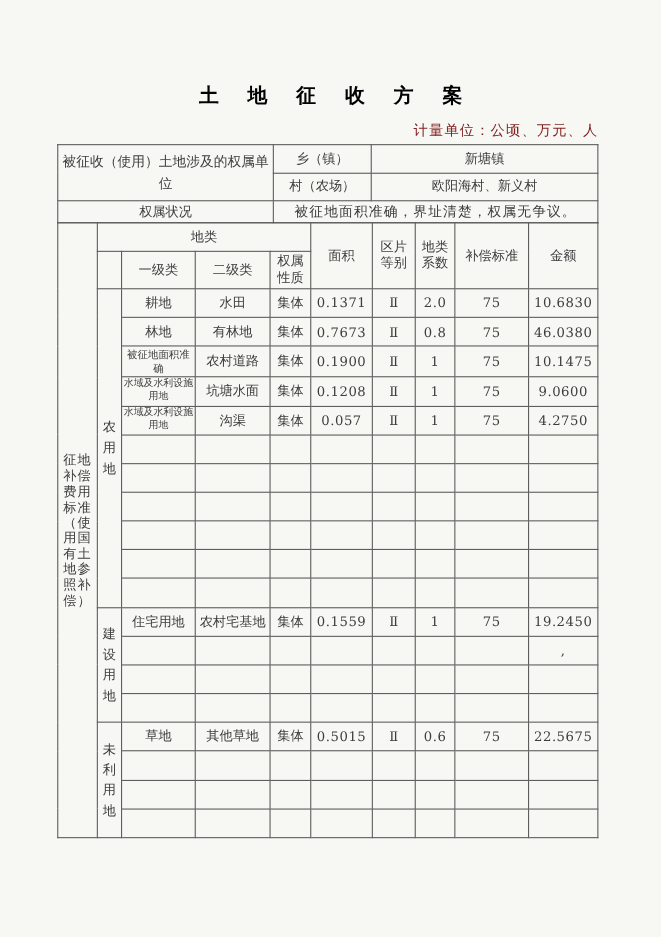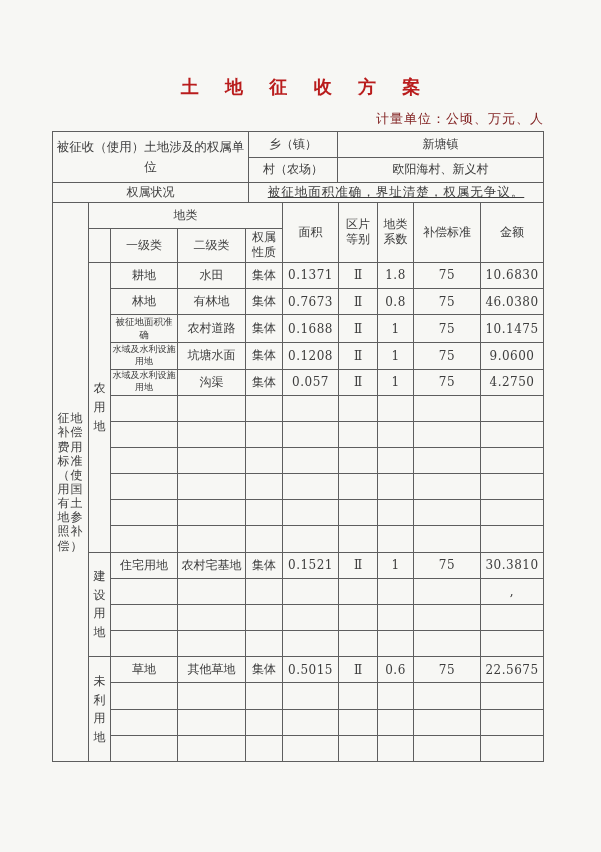--- a/index.html
+++ b/index.html
@@ -8,39 +8,39 @@
     width:601px; height:852px;
     background:#f7f7f4;
     font-family:"DejaVu Serif","Liberation Serif",serif;
     color:#3d3d3d;
     overflow:hidden;
   }
   .title {
     position:absolute; top:75px; left:0; width:100%;
     text-align:center; font-size:18px; font-weight:600;
     letter-spacing:10px; padding-left:10px; box-sizing:border-box;
-    color:#b91c1c;
+    color:#000000;
   }
   .unit-note {
     position:absolute; top:110px; right:57px;
     font-size:13px; letter-spacing:1px; color:#7f1d1d;
   }
   table { border-collapse:collapse; table-layout:fixed; }
   td {
     border:1px solid #5e5e5e;
     text-align:center; vertical-align:middle;
     font-size:12px; padding:0 2px; overflow:hidden;
     color:#3d3d3d;
   }
   .toptable { position:absolute; left:52px; top:131px; width:491px; height:72px; }
   .toptable .r1 { height:23px;margin-top:20px; }
   .toptable .r2 { height:22px; }
   .toptable .r3 { height:14px; }
   .owner-cell { line-height:1.55; font-size:12.5px; }
-  .tenure-value { font-size:12.5px; letter-spacing:1px;text-decoration:underline; }
+  .tenure-value { font-size:12.5px; letter-spacing:1px; }
   .maintable { position:absolute; left:52px; top:202px; width:491px; height:560px; }
   .maintable tr { height:25px; }
   .row-h1 { height:26px; }
   .row-h2 { height:54px; }
   .vtext { white-space:pre-line; line-height:1.2; }
   .section-label { line-height:1.55; }
   .outer-label { line-height:1.18; letter-spacing:1px; }
   .pre { white-space:pre-line; line-height:1.3; }
   .small { font-size:9.5px; padding:0 1px; }
   .tiny { font-size:9px; line-height:1.3; padding:0 1px; }
@@ -120,39 +120,39 @@
       </tr>
     <tr>
           <td rowspan="11" class="vtext section-label">农
 用
 地</td>
           <td>耕地</td>
           <td>水田</td>
           <td>集体</td>
           <td class="num">0.1371</td>
           <td>Ⅱ</td>
-          <td class="num">1.8</td>
+          <td class="num">2.0</td>
           <td class="num">75</td>
           <td class="num">10.6830</td>
         </tr>
         <tr>
           <td>林地</td>
           <td>有林地</td>
           <td>集体</td>
           <td class="num">0.7673</td>
           <td>Ⅱ</td>
           <td class="num">0.8</td>
           <td class="num">75</td>
           <td class="num">46.0380</td>
         </tr>
         <tr>
           <td class="small">被征地面积准确</td>
           <td>农村道路</td>
           <td>集体</td>
-          <td class="num">0.1688</td>
+          <td class="num">0.1900</td>
           <td>Ⅱ</td>
           <td class="num">1</td>
           <td class="num">75</td>
           <td class="num">10.1475</td>
         </tr>
         <tr>
           <td class="tiny">水域及水利设施用地</td>
           <td>坑塘水面</td>
           <td>集体</td>
           <td class="num">0.1208</td>
@@ -232,25 +232,25 @@
           <td class="num"></td>
         </tr>
         <tr>
           <td rowspan="4" class="vtext section-label">建
 设
 用
 地</td>
           <td>住宅用地</td>
           <td>农村宅基地</td>
           <td>集体</td>
-          <td class="num">0.1521</td>
+          <td class="num">0.1559</td>
           <td>Ⅱ</td>
           <td class="num">1</td>
           <td class="num">75</td>
-          <td class="num">30.3810</td>
+          <td class="num">19.2450</td>
         </tr>
         <tr>
           <td></td>
           <td></td>
           <td></td>
           <td class="num"></td>
           <td></td>
           <td class="num"></td>
           <td class="num"></td>
           <td class="num">,</td>

